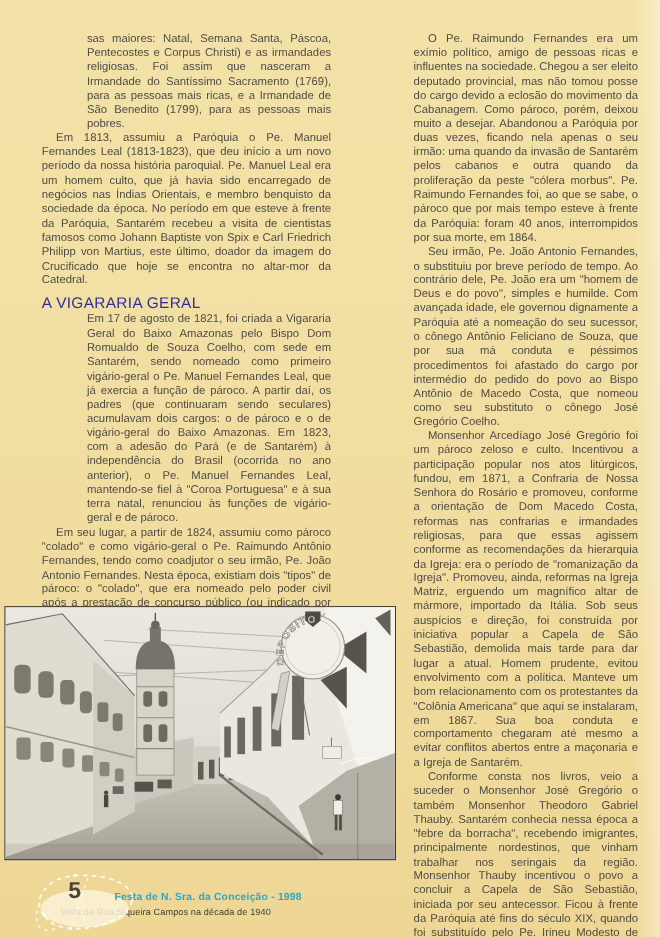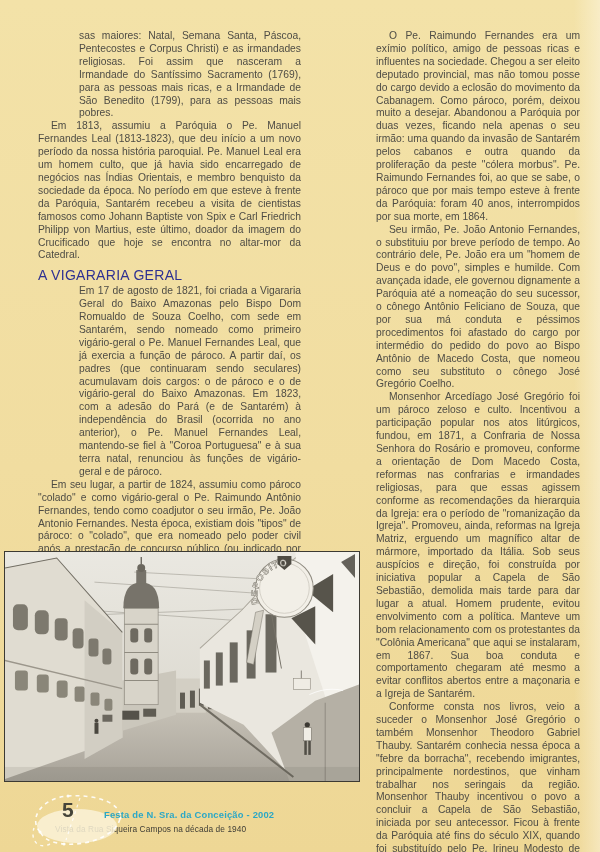--- a/index.html
+++ b/index.html
@@ -207,13 +207,13 @@
   <path d="M 60 8 L 46 50" fill="none" stroke="#ffffff" stroke-width="1.2" stroke-dasharray="3 4" opacity="0.8"></path>
   <g fill="#ffffff" opacity="0.9">
     <circle cx="20" cy="42" r="1.5"></circle>
       <circle cx="48" cy="6" r="1.5"></circle>
     <circle cx="100" cy="28" r="1.5"></circle>
       <circle cx="44" cy="54" r="1.5"></circle>
   </g>
 </svg>
 
 <div class="page-number">5</div>
-<div class="pub-footer">Festa de N. Sra. da Conceição - 2002</div>
+<div class="pub-footer">Festa de N. Sra. da Conceição - 1998</div>
 
 </body></html>

